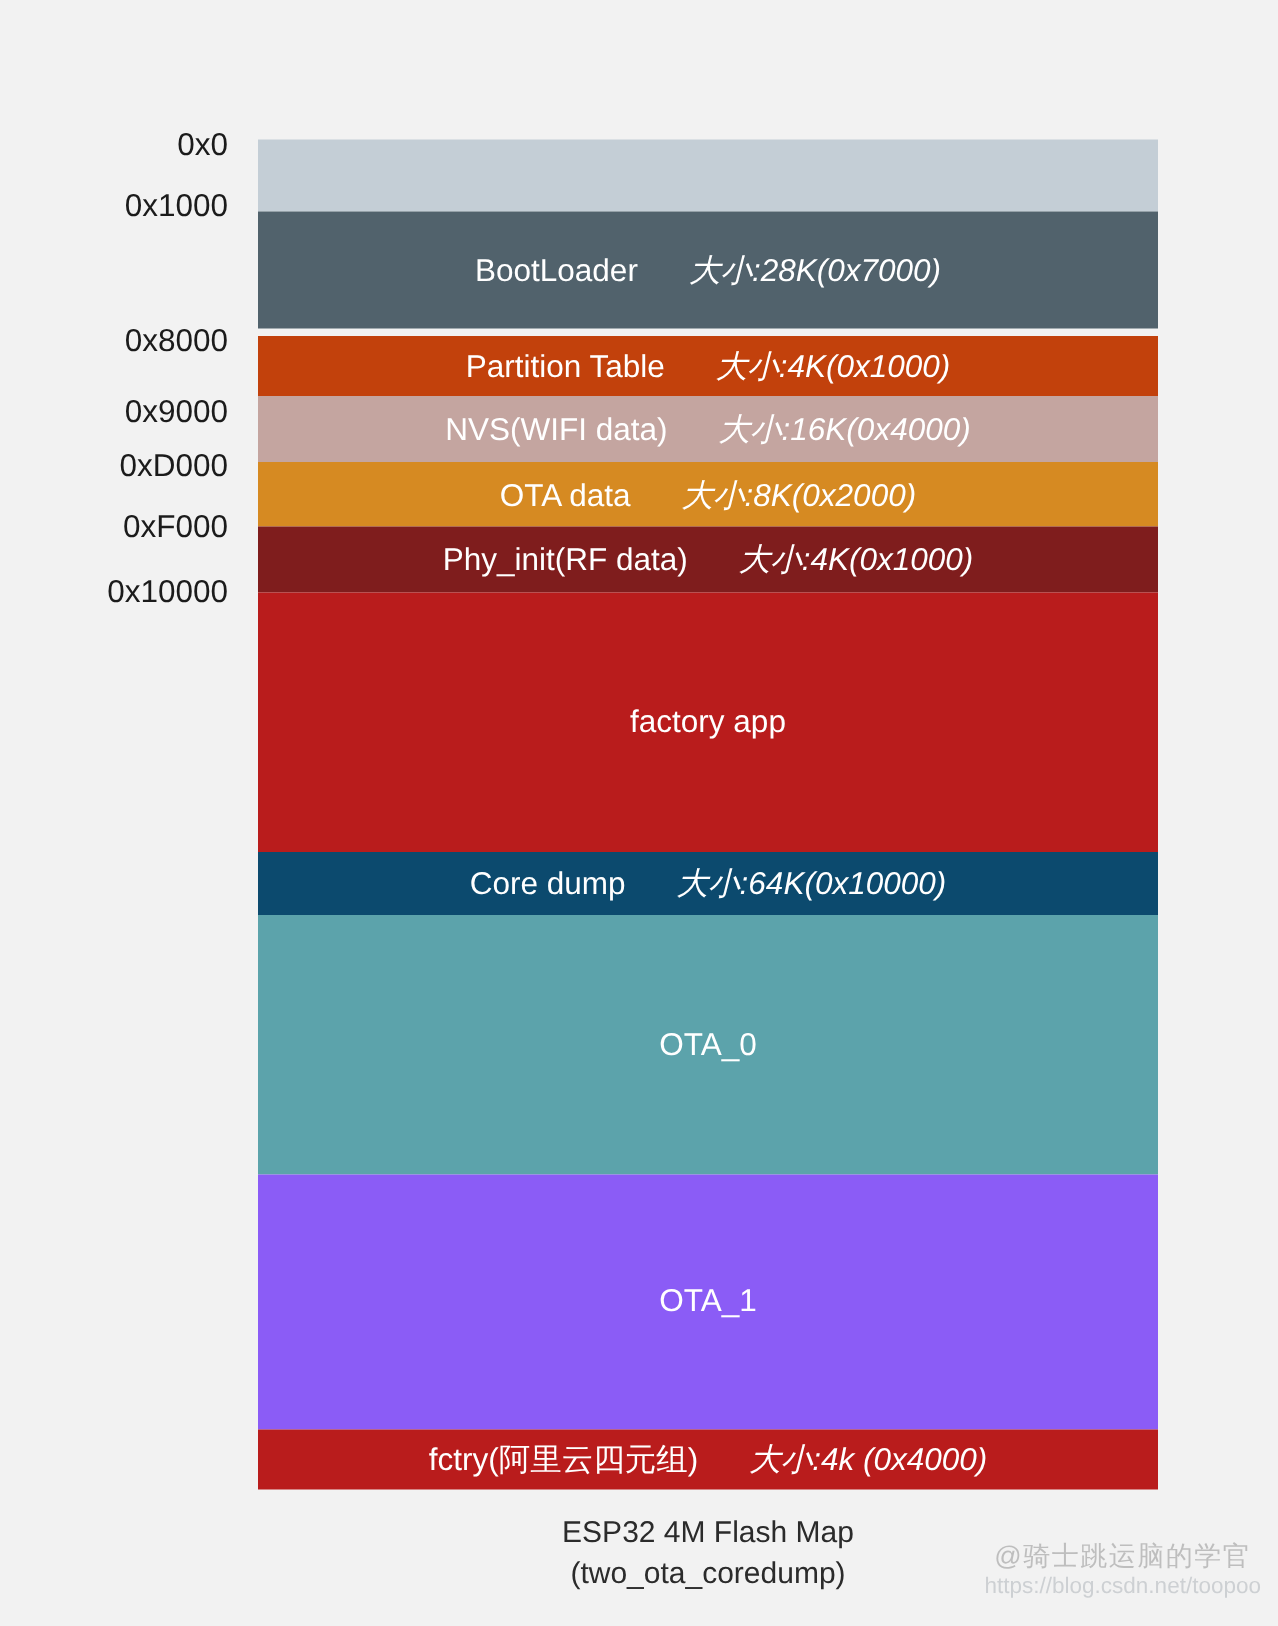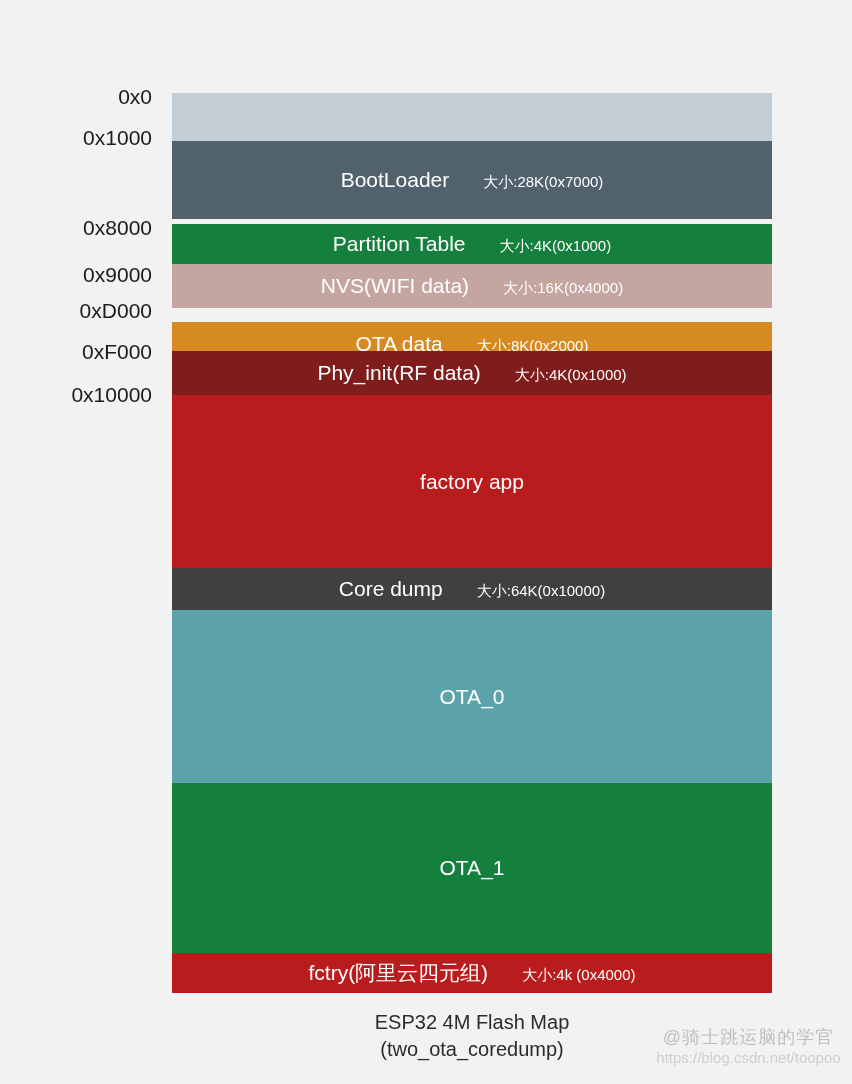--- a/index.html
+++ b/index.html
@@ -63,22 +63,23 @@
     align-items: baseline;
     justify-content: flex-start;
     gap: 34px;
     white-space: nowrap;
   }
   .band-name {
     font-size: 21px;
     color: #ffffff;
   }
   .band-size {
-    font-size: 15px;
+    font-size: 21px;
     color: #ffffff;
+    font-style: italic;
   }
   .band.tall .band-inner {
     gap: 0;
   }
 
   
   .caption {
     position: absolute;
     left: 172px;
     top: 1009px;
@@ -138,68 +139,68 @@
     <div class="band" style="top:0px;height:48px;background:#c4ced6">
     </div>
 
     <div class="band" style="top:48px;height:78px;background:#51626c">
       <div class="band-inner">
         <span class="band-name">BootLoader</span>
         <span class="band-size">大小:28K(0x7000)</span>
       </div>
     </div>
 
-    <div class="band" style="top:131px;height:40px;background:#15803d">
+    <div class="band" style="top:131px;height:40px;background:#c2410c">
       <div class="band-inner">
         <span class="band-name">Partition Table</span>
         <span class="band-size">大小:4K(0x1000)</span>
       </div>
     </div>
 
     <div class="band" style="top:171px;height:44px;background:#c4a5a0">
       <div class="band-inner">
         <span class="band-name">NVS(WIFI data)</span>
         <span class="band-size">大小:16K(0x4000)</span>
       </div>
     </div>
 
-    <div class="band" style="top:229px;height:43px;background:#d68a22">
+    <div class="band" style="top:215px;height:43px;background:#d68a22">
       <div class="band-inner">
         <span class="band-name">OTA data</span>
         <span class="band-size">大小:8K(0x2000)</span>
       </div>
     </div>
 
     <div class="band" style="top:258px;height:44px;background:#7f1d1d">
       <div class="band-inner">
         <span class="band-name">Phy_init(RF data)</span>
         <span class="band-size">大小:4K(0x1000)</span>
       </div>
     </div>
 
     <div class="band tall" style="top:302px;height:173px;background:#b91c1c">
       <div class="band-inner">
         <span class="band-name">factory app</span>
       </div>
     </div>
 
-    <div class="band" style="top:475px;height:42px;background:#404040">
+    <div class="band" style="top:475px;height:42px;background:#0c4a6e">
       <div class="band-inner">
         <span class="band-name">Core dump</span>
         <span class="band-size">大小:64K(0x10000)</span>
       </div>
     </div>
 
     <div class="band tall" style="top:517px;height:173px;background:#5ca3ab">
       <div class="band-inner">
         <span class="band-name">OTA_0</span>
       </div>
     </div>
 
-    <div class="band tall" style="top:690px;height:170px;background:#15803d">
+    <div class="band tall" style="top:690px;height:170px;background:#8b5cf6">
       <div class="band-inner">
         <span class="band-name">OTA_1</span>
       </div>
     </div>
 
     <div class="band" style="top:860px;height:40px;background:#b91c1c">
       <div class="band-inner">
         <span class="band-name">fctry(阿里云四元组)</span>
         <span class="band-size">大小:4k (0x4000)</span>
       </div>

